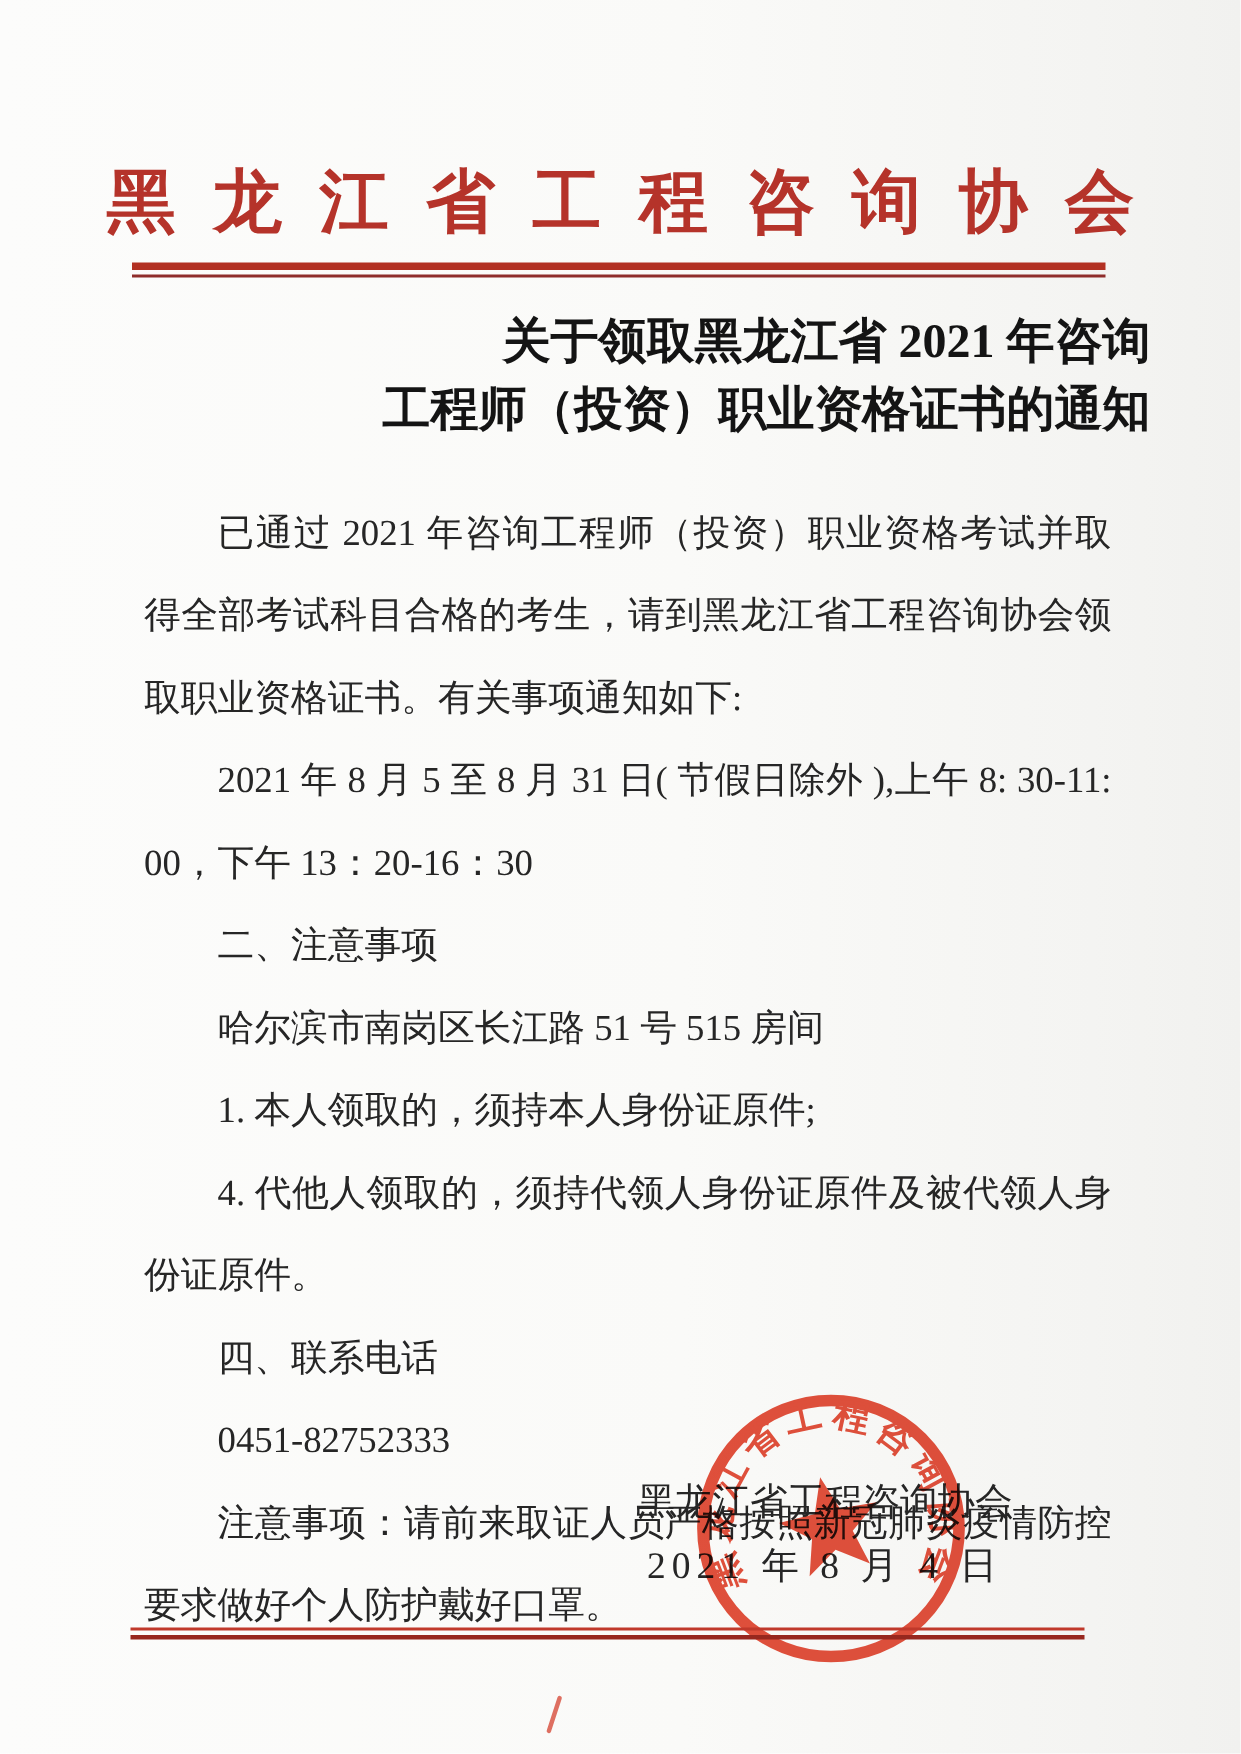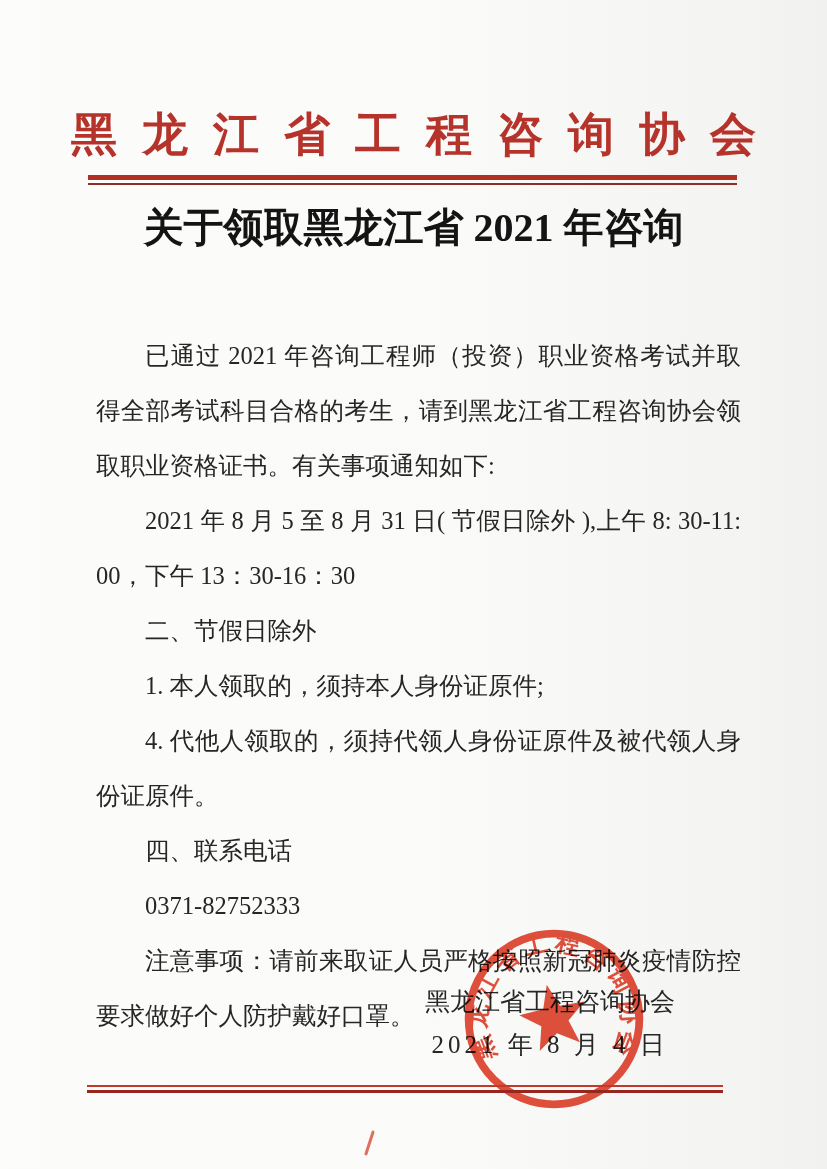--- a/index.html
+++ b/index.html
@@ -38,22 +38,22 @@
     position:absolute;
     top:175px;left:88px;right:90px;
   }
   .header-rule .thick{height:5px;background:var(--rule-red-light);}
   .header-rule .gap{height:3px;}
   .header-rule .thin{height:2px;background:var(--rule-red-dark);}
   
   .notice-title{
     position:absolute;
     top:205px;left:60px;right:60px;
-    text-align:center;
-    font-size:40px;
+    text-align:right;
+    font-size:32px;
     font-weight:bold;
     color:var(--title-black);
     line-height:45px;
   }
   .notice-title .line{display:block;}
   
   .doc-body{
     position:absolute;
     top:328px;
     left:96px;
@@ -120,30 +120,32 @@
   <h1 class="org-header">黑龙江省工程咨询协会</h1>
 
   <div class="header-rule">
     <div class="thick"></div>
     <div class="gap"></div>
     <div class="thin"></div>
   </div>
 
   <h2 class="notice-title">
     <span class="line">关于领取黑龙江省 2021 年咨询</span>
+    <span class="line">工程师（投资）职业资格证书的通知</span>
   </h2>
 
   <main class="doc-body">
     <p>已通过 2021 年咨询工程师（投资）职业资格考试并取得全部考试科目合格的考生，请到黑龙江省工程咨询协会领取职业资格证书。有关事项通知如下:</p>
-    <p>2021 年 8 月 5 至 8 月 31 日( 节假日除外 ),上午 8: 30-11: 00，下午 13：30-16：30</p>
-    <p>二、节假日除外</p>
+    <p>2021 年 8 月 5 至 8 月 31 日( 节假日除外 ),上午 8: 30-11: 00，下午 13：20-16：30</p>
+    <p>二、注意事项</p>
+    <p>哈尔滨市南岗区长江路 51 号 515 房间</p>
     <p>1. 本人领取的，须持本人身份证原件;</p>
     <p>4. 代他人领取的，须持代领人身份证原件及被代领人身份证原件。</p>
     <p>四、联系电话</p>
-    <p>0371-82752333</p>
+    <p>0451-82752333</p>
     <p>注意事项：请前来取证人员严格按照新冠肺炎疫情防控要求做好个人防护戴好口罩。</p>
   </main>
 
   <div class="signature">
     <div class="sig-org">黑龙江省工程咨询协会</div>
     <div class="sig-date">2021 年 8 月 4 日</div>
   </div>
 
   <svg class="seal" viewBox="0 0 200 200" aria-hidden="true">
     <circle cx="100" cy="100" r="88" fill="none" stroke="#e2422c" stroke-width="8"></circle>

